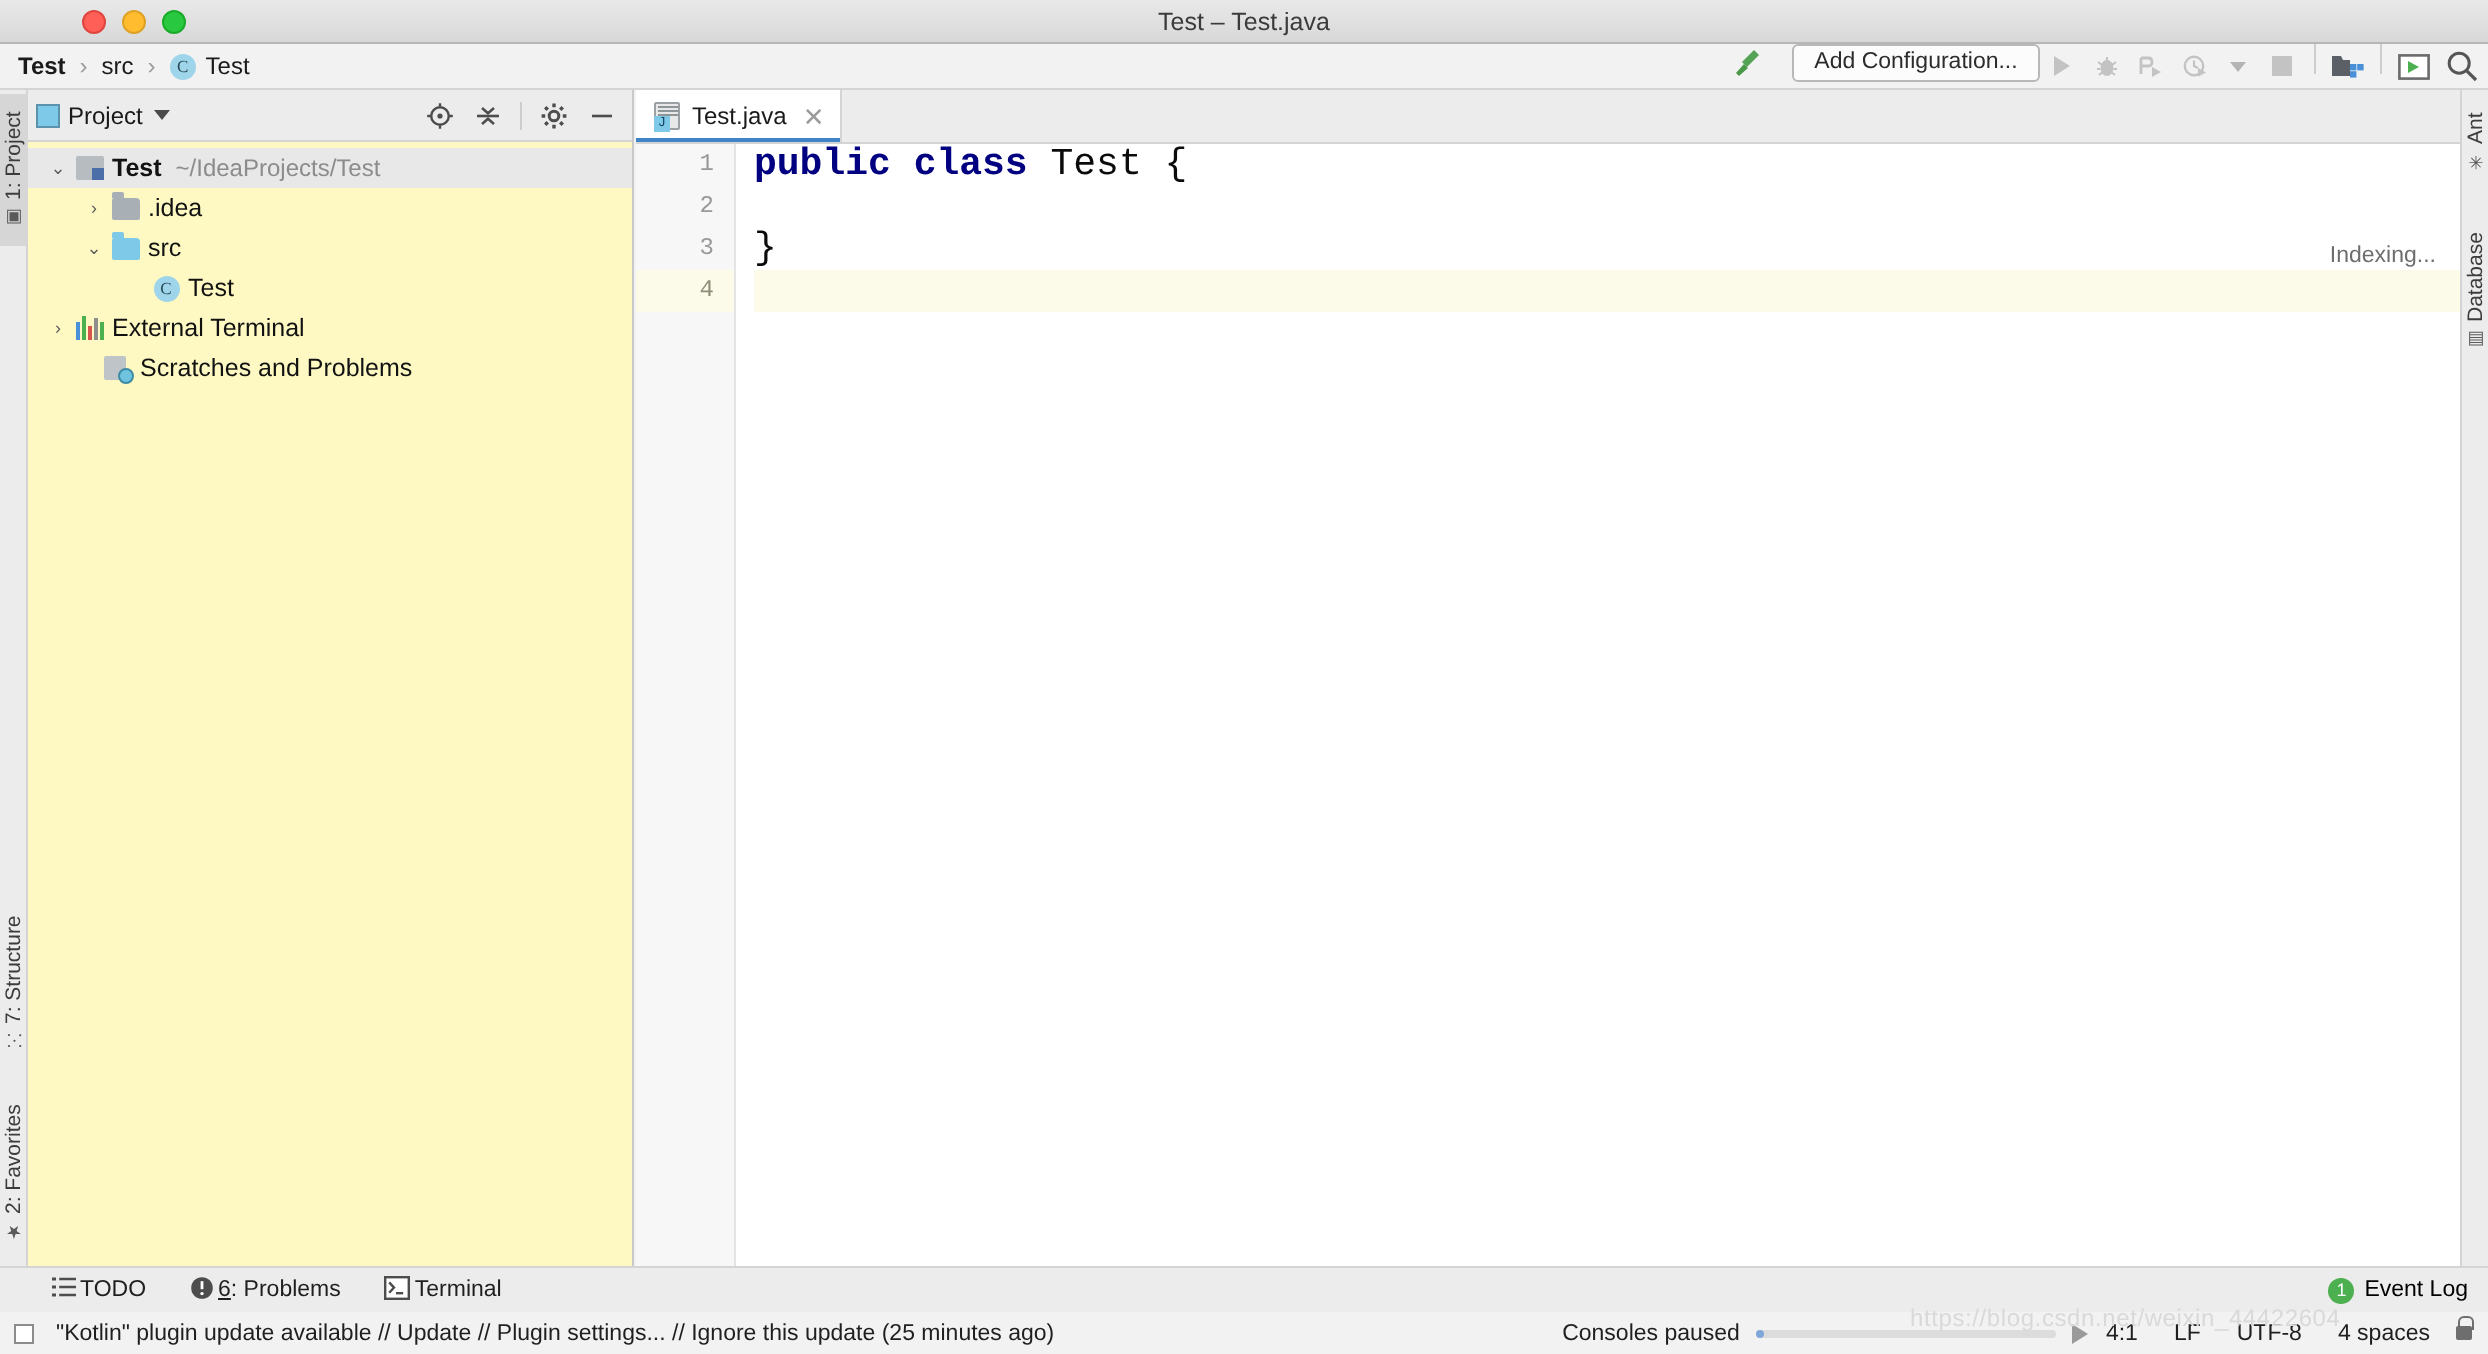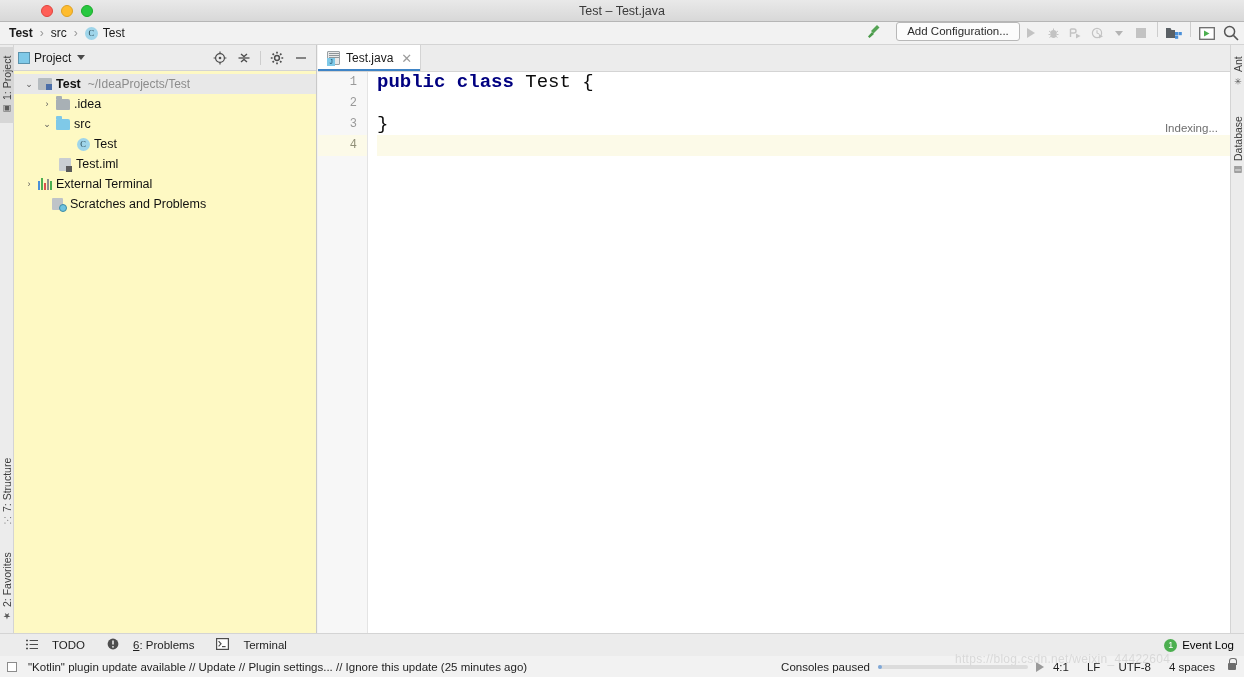--- a/index.html
+++ b/index.html
@@ -160,21 +160,21 @@
   .indexing {
     position: absolute; right: 12px; top: 6px; font-size: 11.5px; color: #6e6e6e; margin-top: 44px;
   }
 
   
   .bottom-strip {
     position: absolute; top: 633px; left: 0; width: 1244px; height: 23px;
     background: #ececec; border-top: 1px solid #d4d4d4;
     display: flex; align-items: center;
   }
-  .bs-item { display: flex; align-items: center; gap: 14px; font-size: 11.5px; color: #1f1f1f; margin-right: 22px; }
+  .bs-item { display: flex; align-items: center; gap: 2px; font-size: 11.5px; color: #1f1f1f; margin-right: 22px; }
   .bs-item:first-child { margin-left: 26px; }
   .bs-right { margin-left: auto; display: flex; align-items: center; gap: 5px; margin-right: 10px; font-size: 11.5px; }
   .green-badge {
     width: 13px; height: 13px; border-radius: 50%; background: #4caf50; color: #fff;
     font-size: 9px; display: flex; align-items: center; justify-content: center;
   }
   .u { text-decoration: underline; }
 
   
   .statusbar {
@@ -383,26 +383,20 @@
         <span class="tree-label">src</span>
       </div>
 
       <div class="tree-row" style="padding-left:60px;">
         <span class="tree-ico">
           <span class="cls-badge">C</span>
         </span>
         <span class="tree-label">Test</span>
       </div>
 
-      <div class="tree-row" style="padding-left:42px;">
-        <span class="tree-ico">
-            <span class="iml-ico"></span>
-          </span>
-        <span class="tree-label">Test.iml</span>
-      </div>
 
       <div class="tree-row">
         <span class="arrow">›</span>
         <span class="tree-ico">
           <span class="lib-ico">
             <span class="lib-bar" style="height:9px;background:#4a90d9;"></span>
             <span class="lib-bar" style="height:12px;background:#4caf50;"></span>
             <span class="lib-bar" style="height:7px;background:#d9534f;"></span>
             <span class="lib-bar" style="height:11px;background:#8e8e8e;"></span>
             <span class="lib-bar" style="height:9px;background:#4caf50;"></span>

